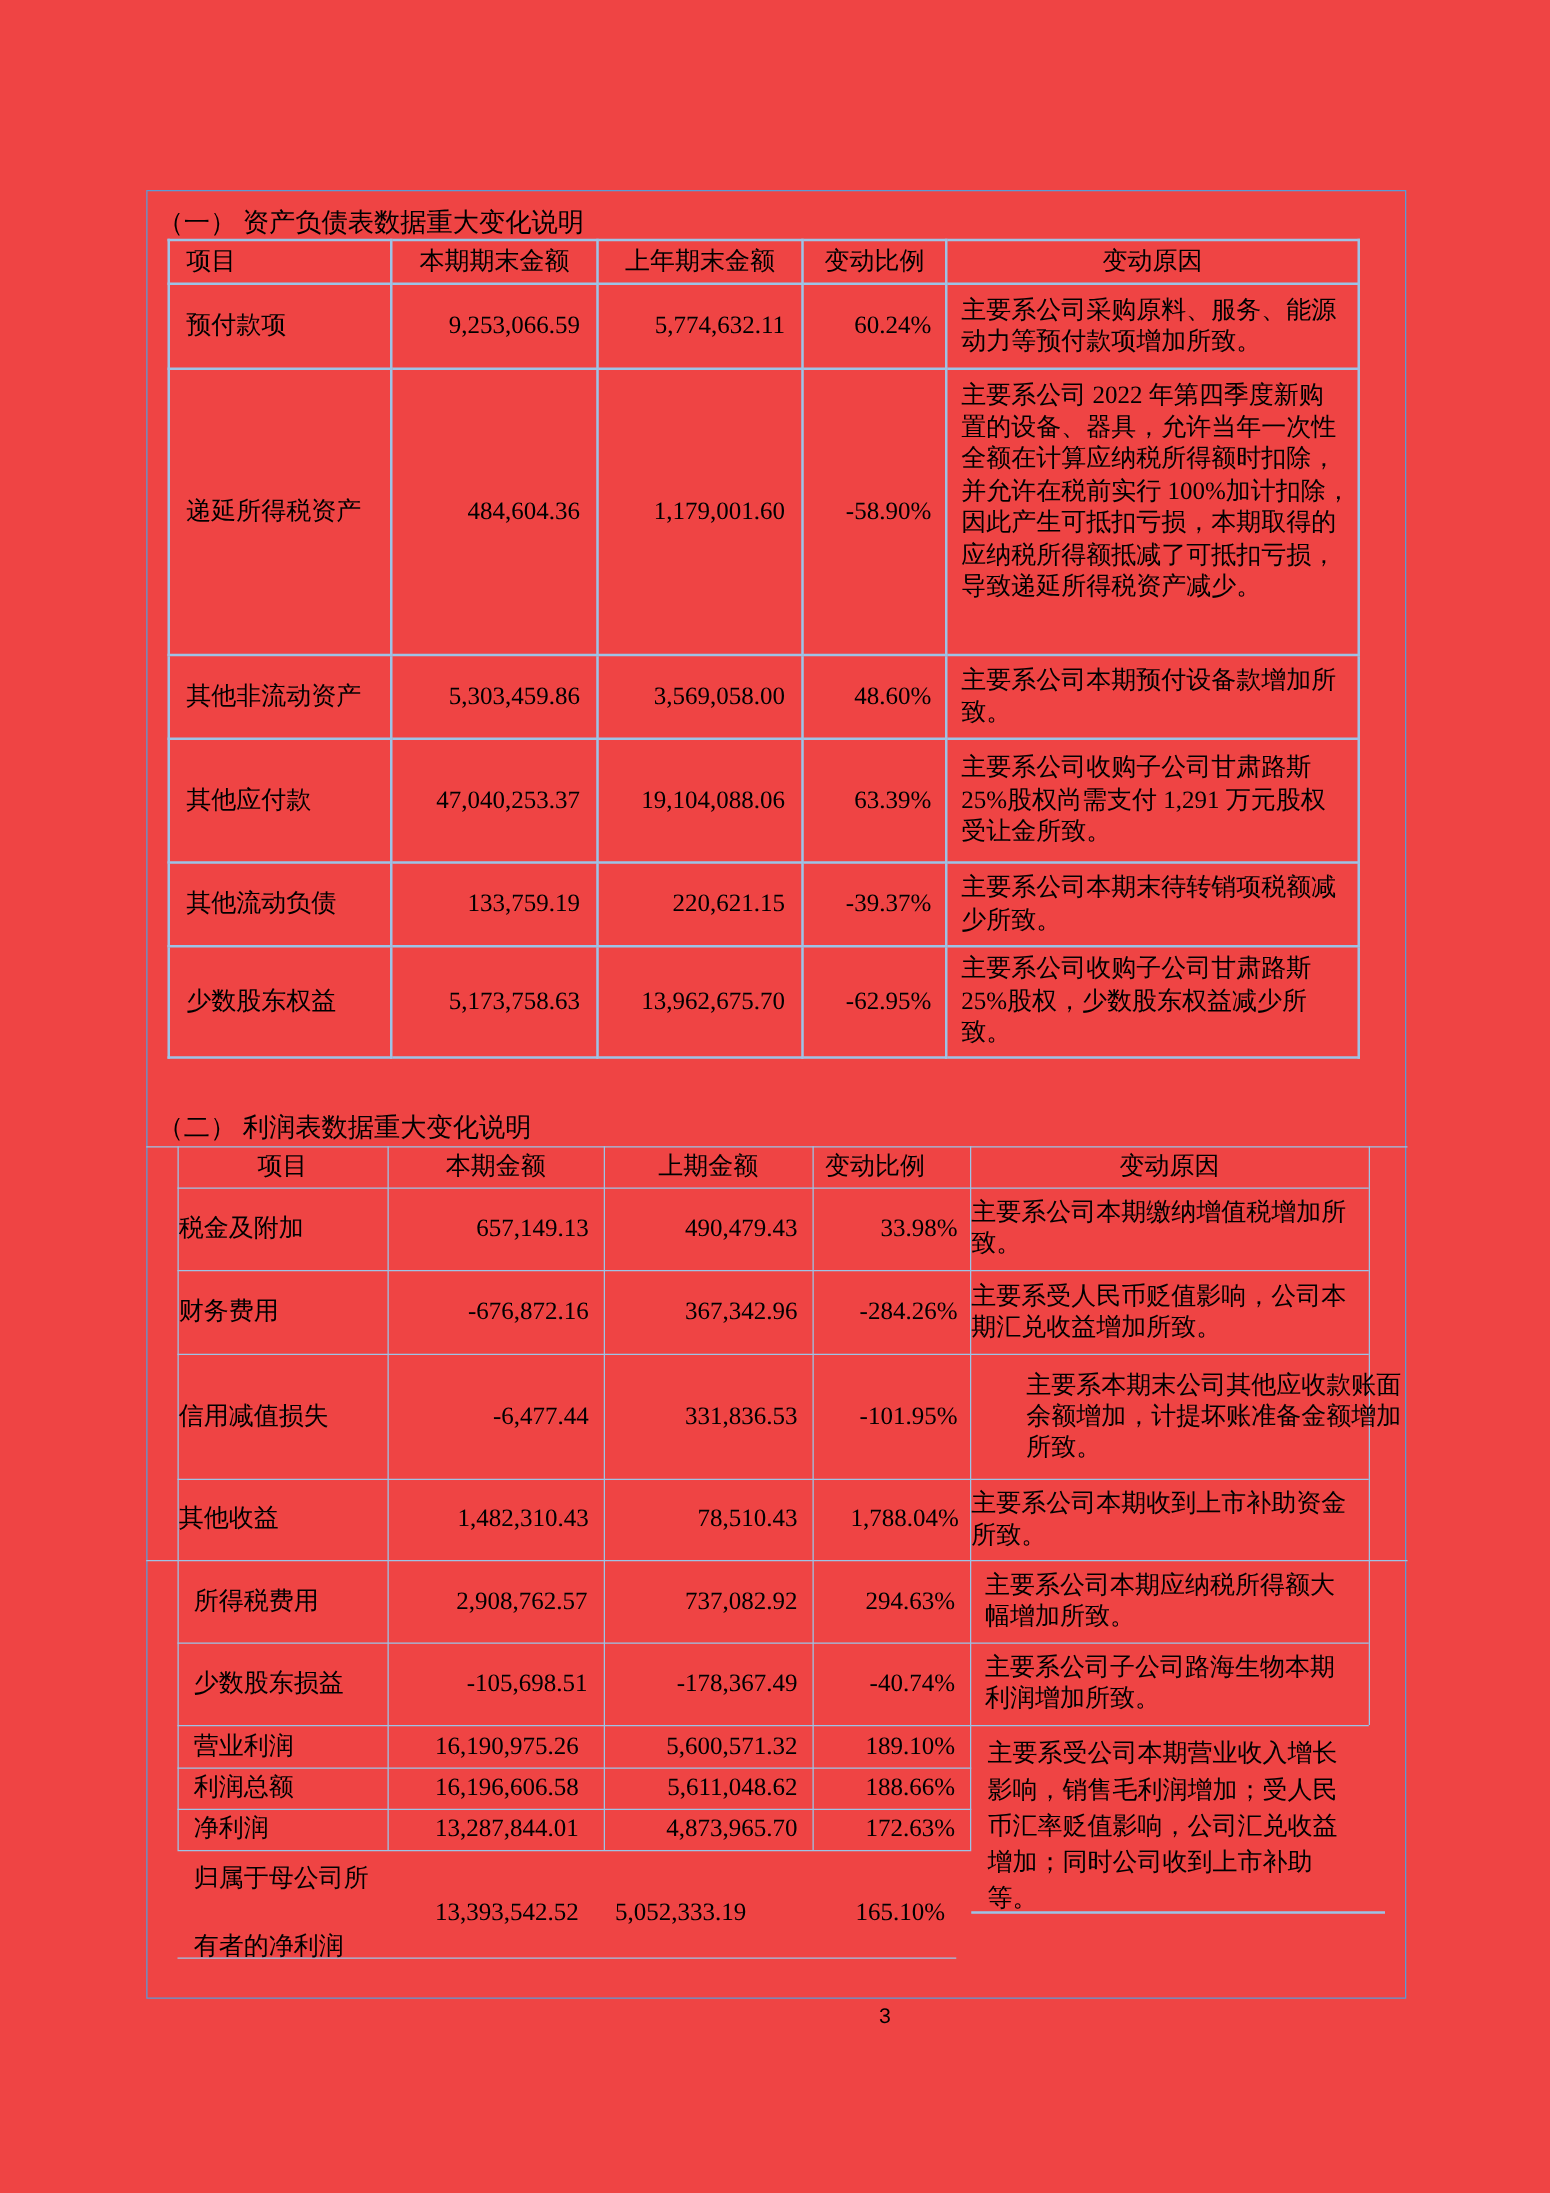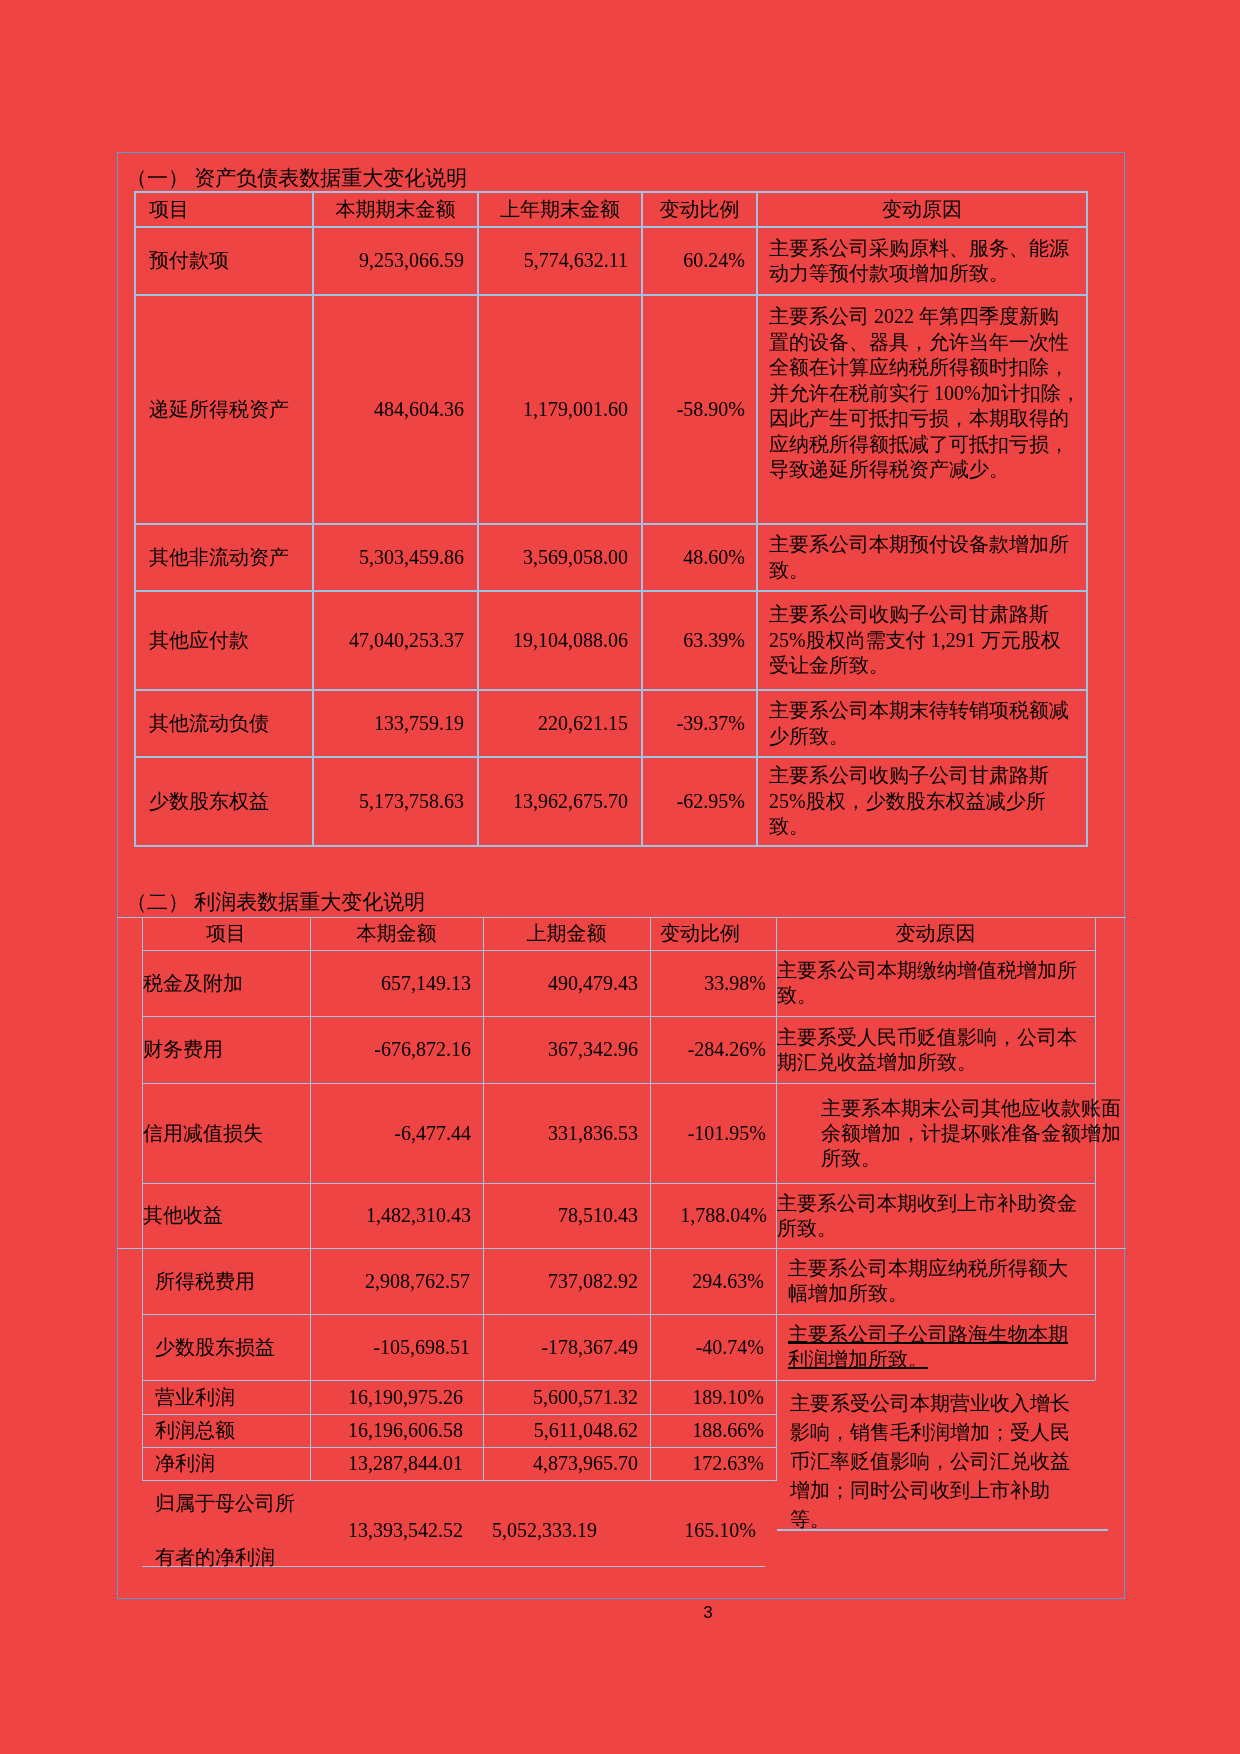--- a/index.html
+++ b/index.html
@@ -188,21 +188,21 @@
       <div class="c r" style="left:650px;top:1248px;width:126px;height:66px;padding-right:12px;">294.63%</div>
       <div class="c l" style="left:776px;top:1248px;width:319px;height:66px;padding-left:12px;">主要系公司本期应纳税所得额大
 幅增加所致。</div>
     </div>
 
     <div>
       <div class="c l" style="left:142px;top:1314px;width:168px;height:66px;padding-left:13px;">少数股东损益</div>
       <div class="c r" style="left:310px;top:1314px;width:173px;height:66px;padding-right:13px;">-105,698.51</div>
       <div class="c r" style="left:483px;top:1314px;width:167px;height:66px;padding-right:12px;">-178,367.49</div>
       <div class="c r" style="left:650px;top:1314px;width:126px;height:66px;padding-right:12px;">-40.74%</div>
-      <div class="c l" style="left:776px;top:1314px;width:319px;height:66px;padding-left:12px;text-decoration:underline;">主要系公司子公司路海生物本期
+      <div class="c l" style="left:776px;top:1314px;width:319px;height:66px;padding-left:12px;">主要系公司子公司路海生物本期
 利润增加所致。</div>
     </div>
 
     <div>
       <div class="c l" style="left:142px;top:1380px;width:168px;height:34px;padding-left:13px;">营业利润</div>
       <div class="c r" style="left:310px;top:1380px;width:173px;height:34px;padding-right:20px;">16,190,975.26</div>
       <div class="c r" style="left:483px;top:1380px;width:167px;height:34px;padding-right:12px;">5,600,571.32</div>
       <div class="c r" style="left:650px;top:1380px;width:126px;height:34px;padding-right:12px;">189.10%</div>
     </div>
 

